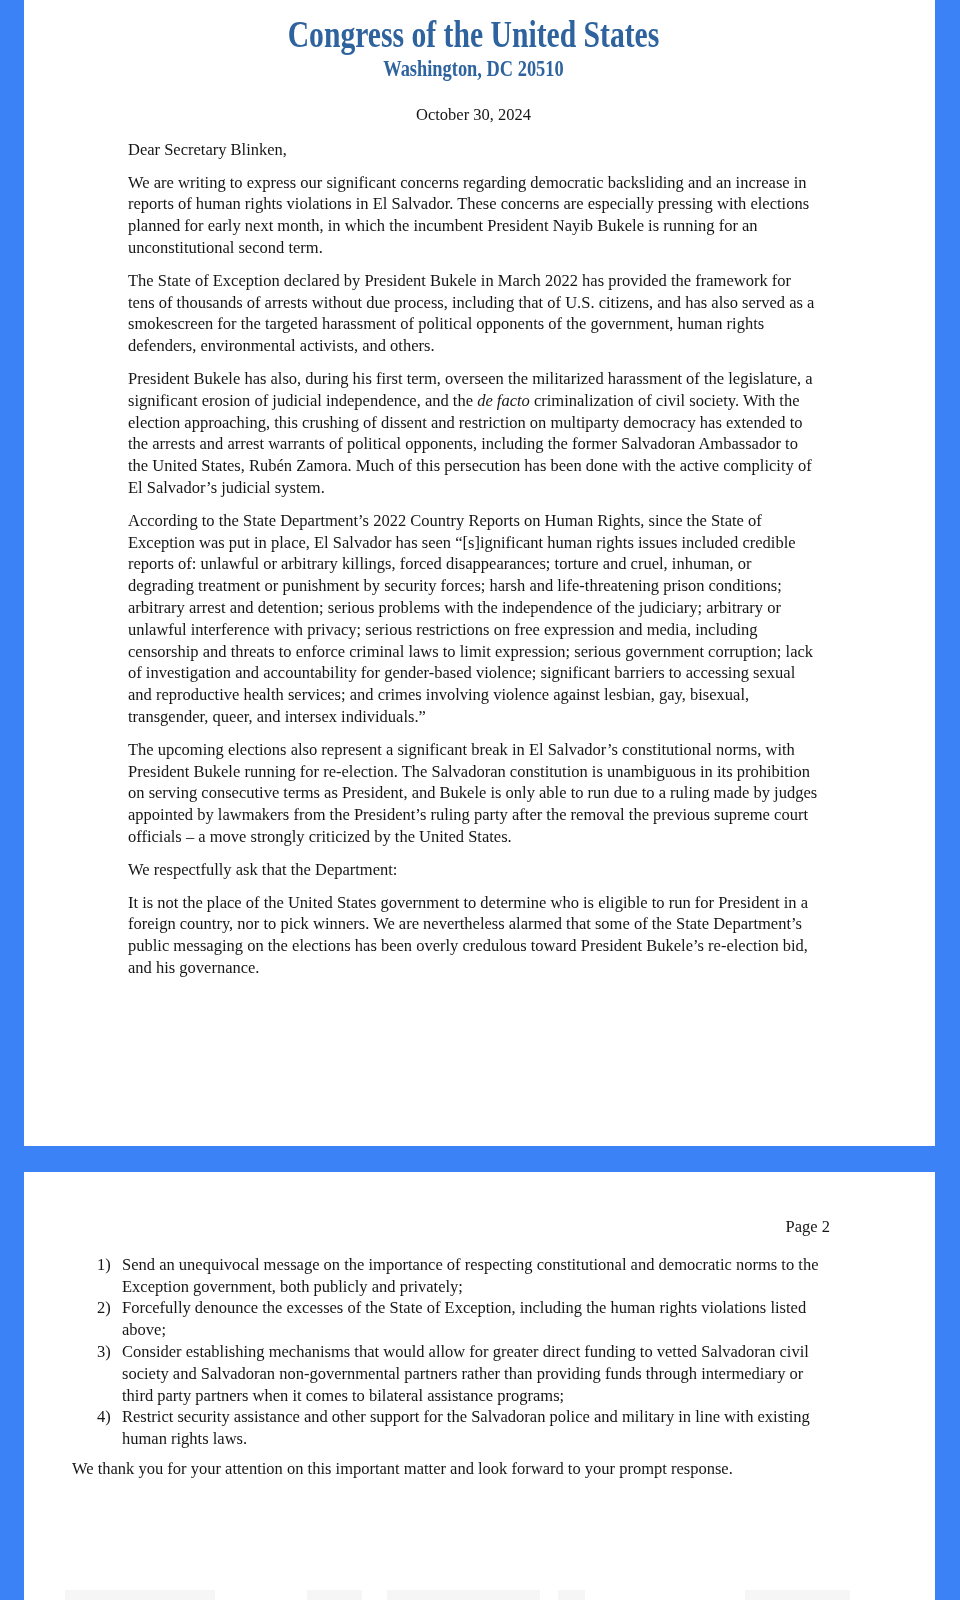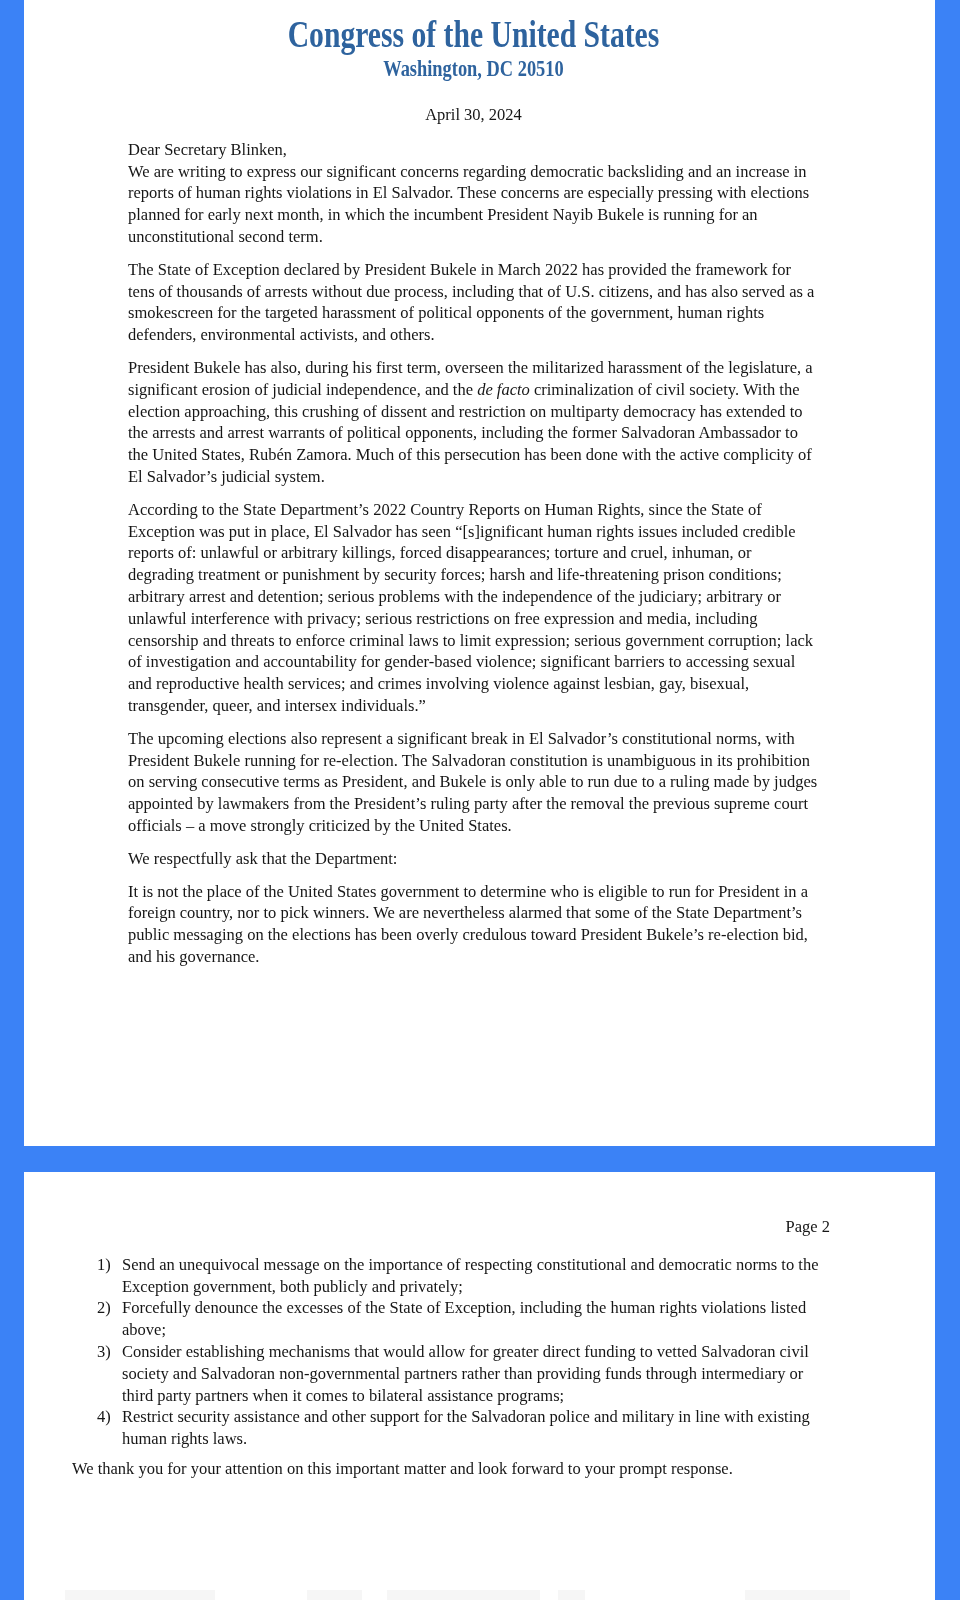--- a/index.html
+++ b/index.html
@@ -37,21 +37,21 @@
     font-size: 23px;
     line-height: 26px;
     margin-top: 2px;
     transform: scaleX(0.80);
     transform-origin: center;
   }
 
   p { margin: 0 0 11px 0; font-size: 16.5px; line-height: 21.8px; }
   .date { text-align: center; margin-top: 22px; margin-bottom: 0; }
   .salutation { margin-top: 13px; margin-bottom: 0; }
-  .body-copy p:first-child { }
+  .body-copy p:first-child { margin-top: 11px; }
   em { font-style: italic; }
 
   .page-label { font-size: 16.5px; line-height: 21.8px; text-align: right; }
 
   .req-list { margin-top: 16px; }
   .li { display: flex; font-size: 16.5px; line-height: 21.8px; }
   .li .num { width: 25px; flex: 0 0 25px; padding-left: 25px; }
   .li .li-text { flex: 1; }
 
   .closing { margin-top: 8px; margin-bottom: 12px; }
@@ -69,21 +69,21 @@
 
 <div class="canvas">
 
   <div class="page page1">
     <div class="content">
       <div class="letterhead" style="color: rgb(46, 99, 158);">
         <div class="masthead-title">Congress of the United States</div>
         <div class="masthead-sub">Washington, DC 20510</div>
       </div>
 
-      <p class="date">April 30, 2024</p>
+      <p class="date">October 30, 2024</p>
       <p class="salutation">Dear Secretary Blinken,</p>
 
       <div class="body-copy">
         <p>We are writing to express our significant concerns regarding democratic backsliding and an increase in reports of human rights violations in El Salvador. These concerns are especially pressing with elections planned for early next month, in which the incumbent President Nayib Bukele is running for an unconstitutional second term.</p>
         <p>The State of Exception declared by President Bukele in March 2022 has provided the framework for tens of thousands of arrests without due process, including that of U.S. citizens, and has also served as a smokescreen for the targeted harassment of political opponents of the government, human rights defenders, environmental activists, and others.</p>
         <p><span>President Bukele has also, during his first term, overseen the militarized harassment of the legislature, a significant erosion of judicial independence, and the </span><em>de facto</em><span> criminalization of civil society. With the election approaching, this crushing of dissent and restriction on multiparty democracy has extended to the arrests and arrest warrants of political opponents, including the former Salvadoran Ambassador to the United States, Rubén Zamora. Much of this persecution has been done with the active complicity of El Salvador’s judicial system.</span></p>
         <p>According to the State Department’s 2022 Country Reports on Human Rights, since the State of Exception was put in place, El Salvador has seen “[s]ignificant human rights issues included credible reports of: unlawful or arbitrary killings, forced disappearances; torture and cruel, inhuman, or degrading treatment or punishment by security forces; harsh and life-threatening prison conditions; arbitrary arrest and detention; serious problems with the independence of the judiciary; arbitrary or unlawful interference with privacy; serious restrictions on free expression and media, including censorship and threats to enforce criminal laws to limit expression; serious government corruption; lack of investigation and accountability for gender-based violence; significant barriers to accessing sexual and reproductive health services; and crimes involving violence against lesbian, gay, bisexual, transgender, queer, and intersex individuals.”</p>
         <p>The upcoming elections also represent a significant break in El Salvador’s constitutional norms, with President Bukele running for re-election. The Salvadoran constitution is unambiguous in its prohibition on serving consecutive terms as President, and Bukele is only able to run due to a ruling made by judges appointed by lawmakers from the President’s ruling party after the removal the previous supreme court officials – a move strongly criticized by the United States.</p>
         <p>We respectfully ask that the Department:</p>
         <p>It is not the place of the United States government to determine who is eligible to run for President in a foreign country, nor to pick winners. We are nevertheless alarmed that some of the State Department’s public messaging on the elections has been overly credulous toward President Bukele’s re-election bid, and his governance.</p>

